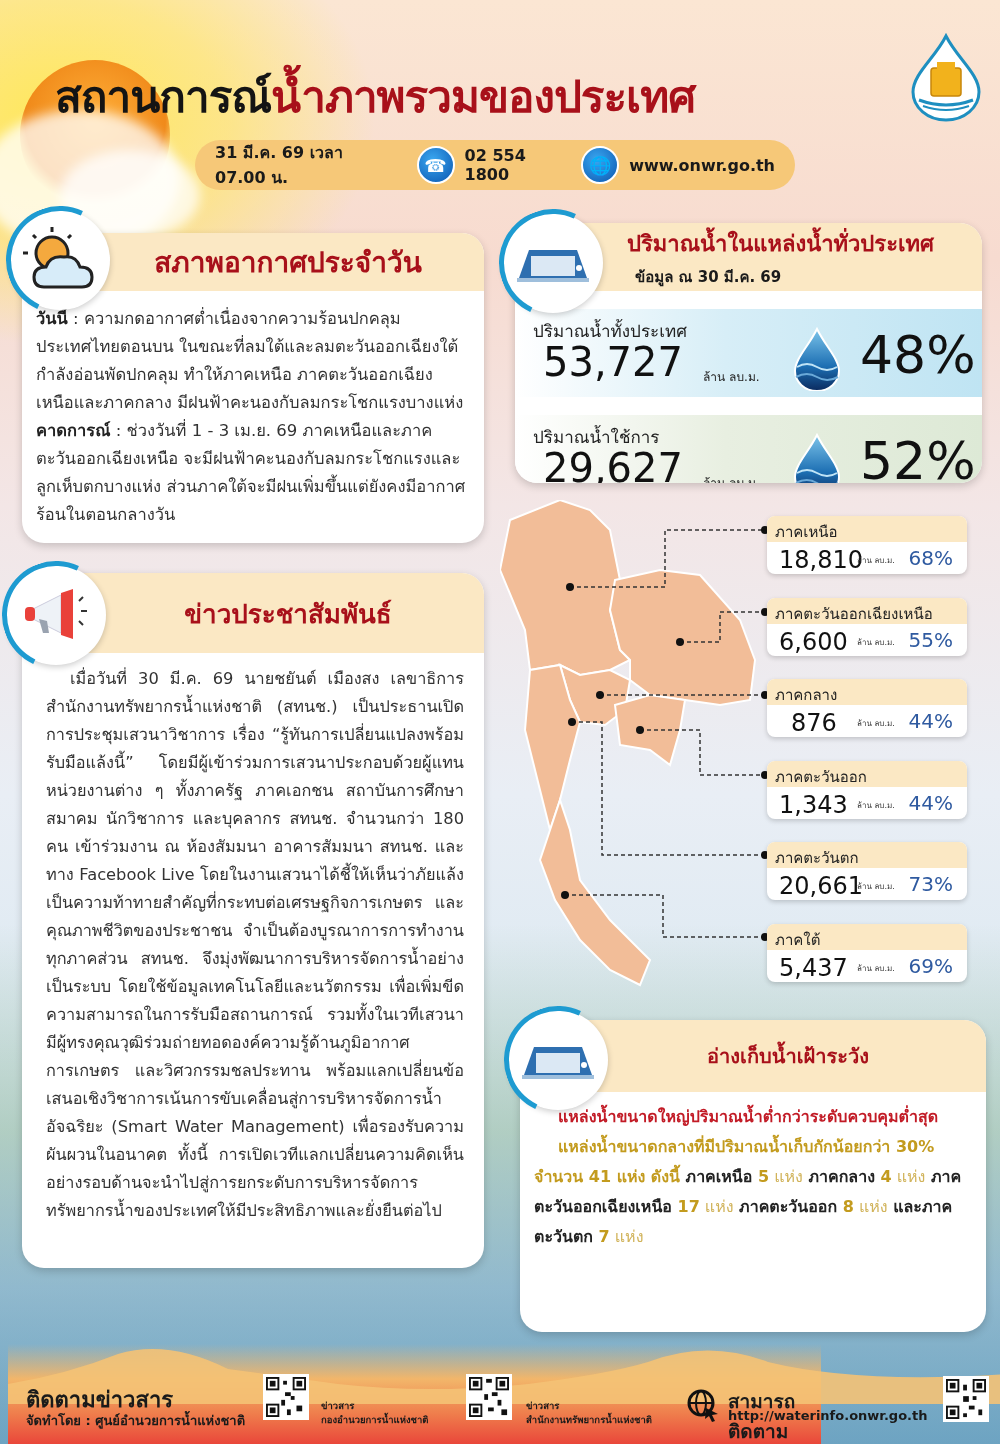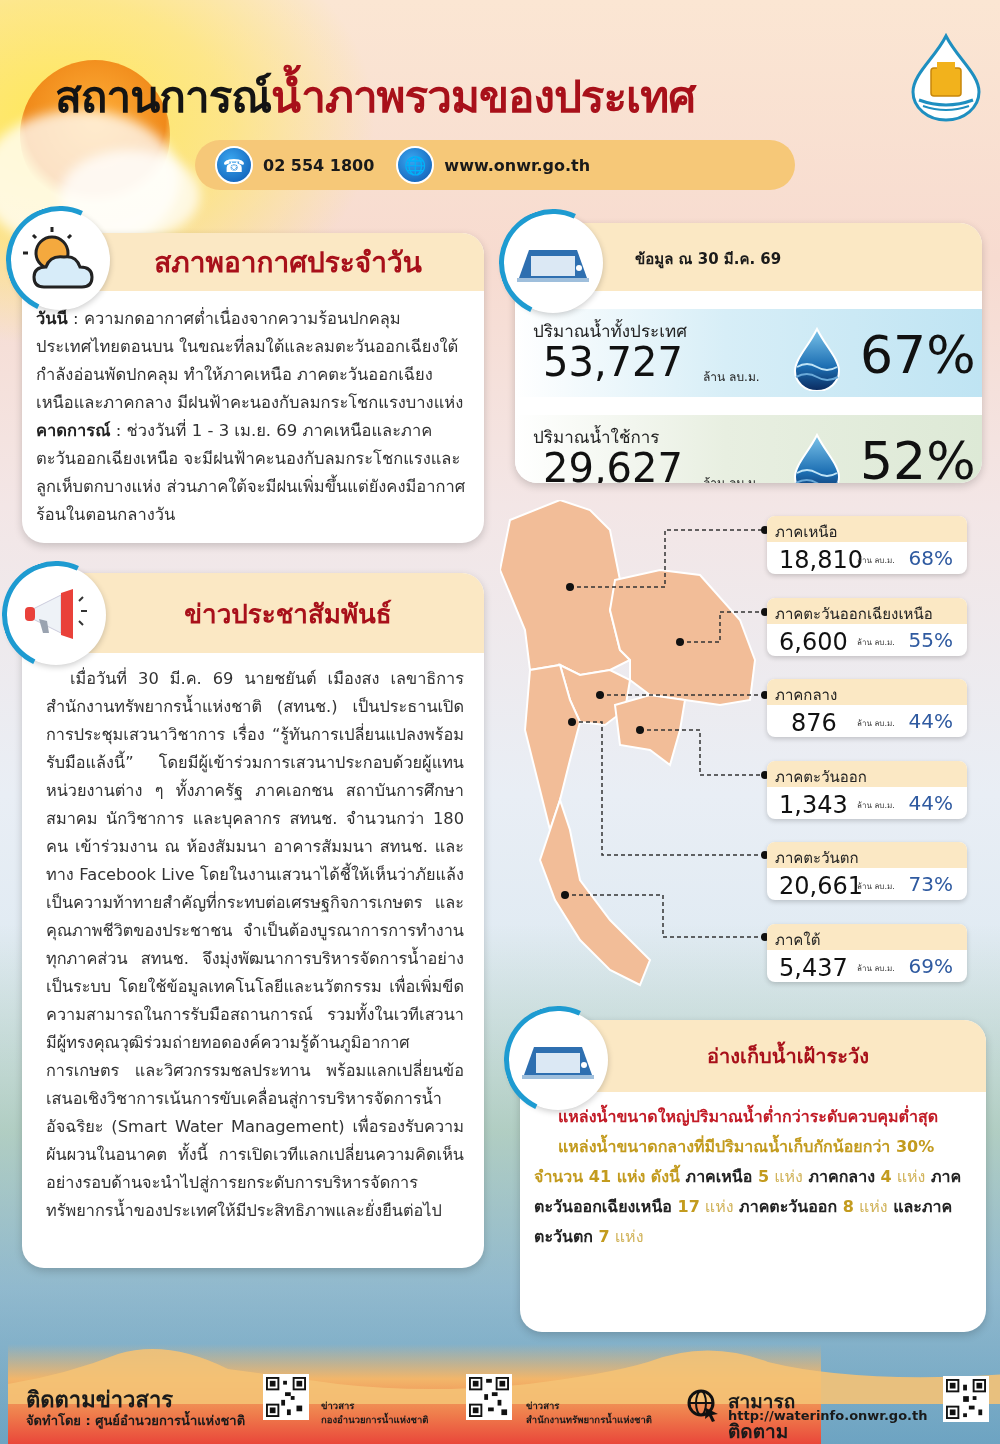--- a/index.html
+++ b/index.html
@@ -109,20 +109,21 @@
   <svg viewBox="0 0 82 90" width="82" height="90">
     <path d="M41 4 C30 26 8 42 8 60 A33 28 0 0 0 74 60 C74 42 52 26 41 4 Z" fill="#fff" stroke="#1e8fc0" stroke-width="3"></path>
     <rect x="26" y="36" width="30" height="28" rx="3" fill="#f2b21c" stroke="#c8860a" stroke-width="1.5"></rect>
     <rect x="32" y="30" width="18" height="8" fill="#f2b21c"></rect>
     <path d="M14 68 Q41 78 68 68" stroke="#1e8fc0" stroke-width="3" fill="none"></path>
     <path d="M18 74 Q41 82 64 74" stroke="#1e8fc0" stroke-width="2" fill="none"></path>
   </svg>
 </div>
 
 <div class="info-bar">
+  <span style="margin-right:16px;">31 มี.ค. 69  เวลา 07.00 น.</span>
   <span class="round-icon">☎</span>
   <span style="margin-right:12px;">02 554 1800</span>
   <span class="round-icon">🌐</span>
   <span>www.onwr.go.th</span>
 </div>
 
 <div class="card weather">
   <div class="card-head">สภาพอากาศประจำวัน</div>
   <div class="body">
     <b>วันนี้</b><span> : ความกดอากาศต่ำเนื่องจากความร้อนปกคลุมประเทศไทยตอนบน ในขณะที่ลมใต้และลมตะวันออกเฉียงใต้กำลังอ่อนพัดปกคลุม ทำให้ภาคเหนือ ภาคตะวันออกเฉียงเหนือและภาคกลาง มีฝนฟ้าคะนองกับลมกระโชกแรงบางแห่ง</span><br>
@@ -157,39 +158,40 @@
     <g stroke="#333" stroke-width="2">
         <line x1="58" y1="16" x2="62" y2="12"></line>
         <line x1="60" y1="26" x2="66" y2="26"></line>
         <line x1="58" y1="36" x2="62" y2="40"></line>
       </g>
   </svg>
 </div>
 
 <div class="card vol">
   <div class="card-head">
+    <div class="h">ปริมาณน้ำในแหล่งน้ำทั่วประเทศ</div>
     <div class="s">ข้อมูล ณ 30 มี.ค. 69</div>
   </div>
   <div class="vol-row blue">
     <div class="lbl">ปริมาณน้ำทั้งประเทศ</div>
     <div class="num">53,727</div>
     <div class="unit">ล้าน ลบ.ม.</div>
     <svg class="drop" viewBox="0 0 50 64">
       <defs>
           <linearGradient id="dg1" x1="0" y1="0" x2="0" y2="1">
             <stop offset="0" stop-color="#7cc4ea"></stop>
             <stop offset="0.6" stop-color="#1d6fb3"></stop>
             <stop offset="1" stop-color="#0b2a5e"></stop>
           </linearGradient>
         </defs>
       <path d="M25 2 C16 20 3 32 3 44 A22 20 0 0 0 47 44 C47 32 34 20 25 2 Z" fill="url(#dg1)" stroke="#fff" stroke-width="2"></path>
       <path d="M5 40 Q15 34 25 40 T45 40" stroke="#bfe3f6" stroke-width="2" fill="none"></path>
       <path d="M4 50 Q15 44 25 50 T46 50" stroke="#6aa9d8" stroke-width="2" fill="none"></path>
     </svg>
-    <div class="pct">67%</div>
+    <div class="pct">48%</div>
   </div>
   <div class="vol-row green">
     <div class="lbl">ปริมาณน้ำใช้การ</div>
     <div class="num">29,627</div>
     <div class="unit">ล้าน ลบ.ม.</div>
     <svg class="drop" viewBox="0 0 50 64">
       <path d="M25 2 C16 20 3 32 3 44 A22 20 0 0 0 47 44 C47 32 34 20 25 2 Z" fill="url(#dg1)" stroke="#fff" stroke-width="2"></path>
       <path d="M5 40 Q15 34 25 40 T45 40" stroke="#bfe3f6" stroke-width="2" fill="none"></path>
       <path d="M4 50 Q15 44 25 50 T46 50" stroke="#6aa9d8" stroke-width="2" fill="none"></path>
     </svg>

